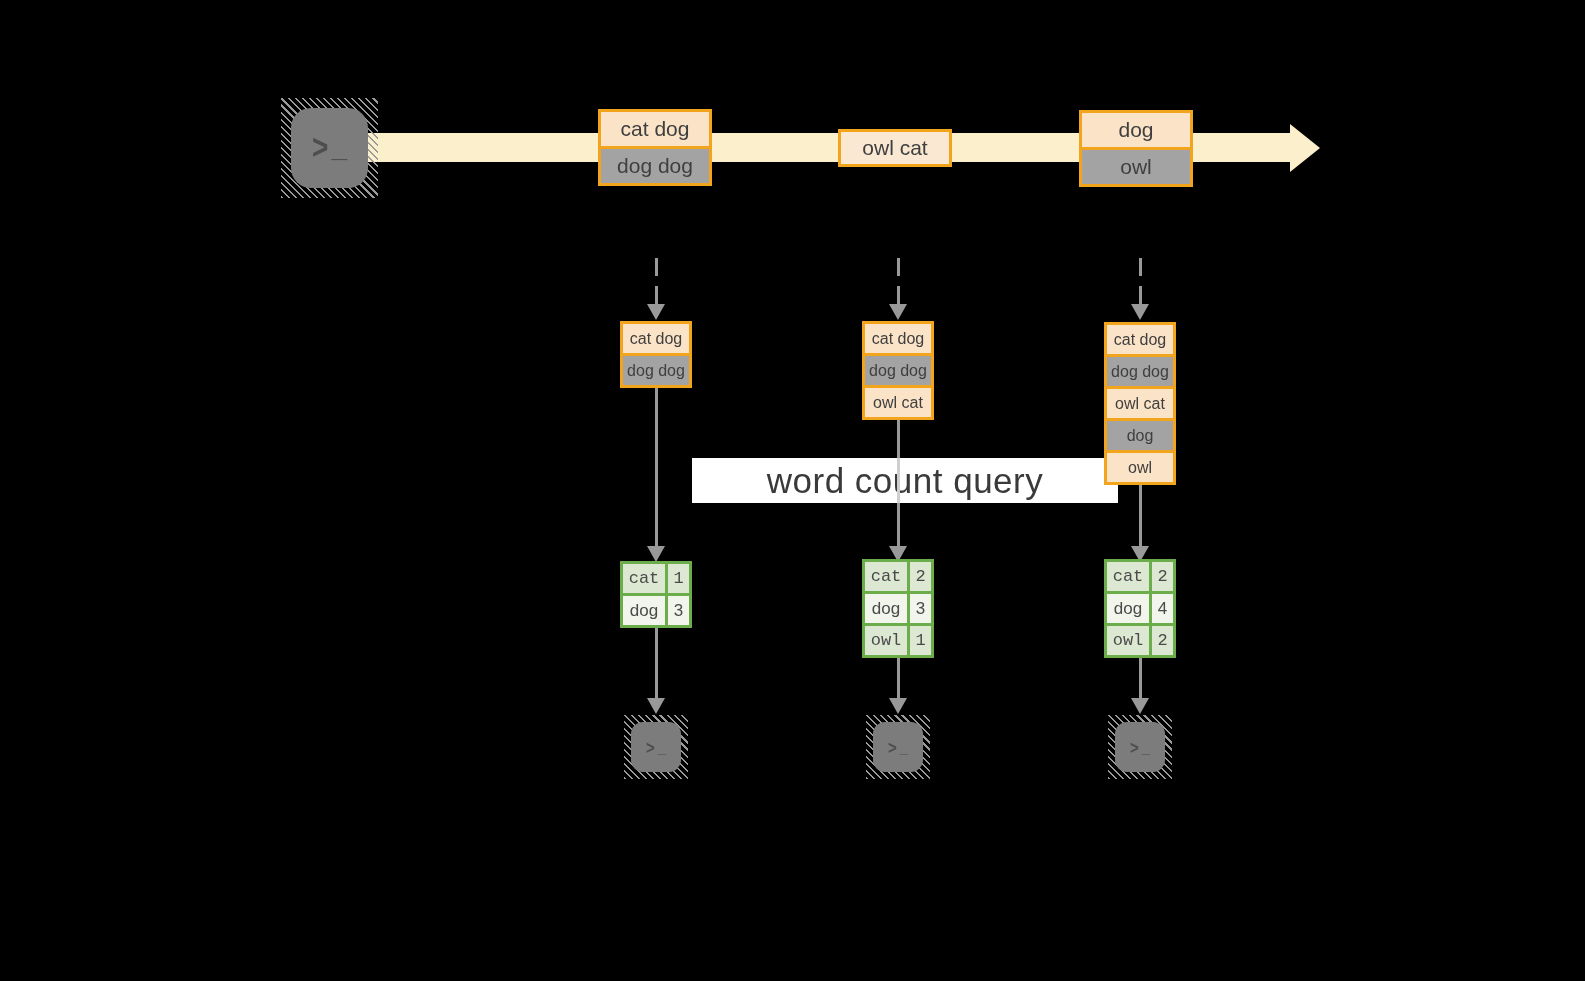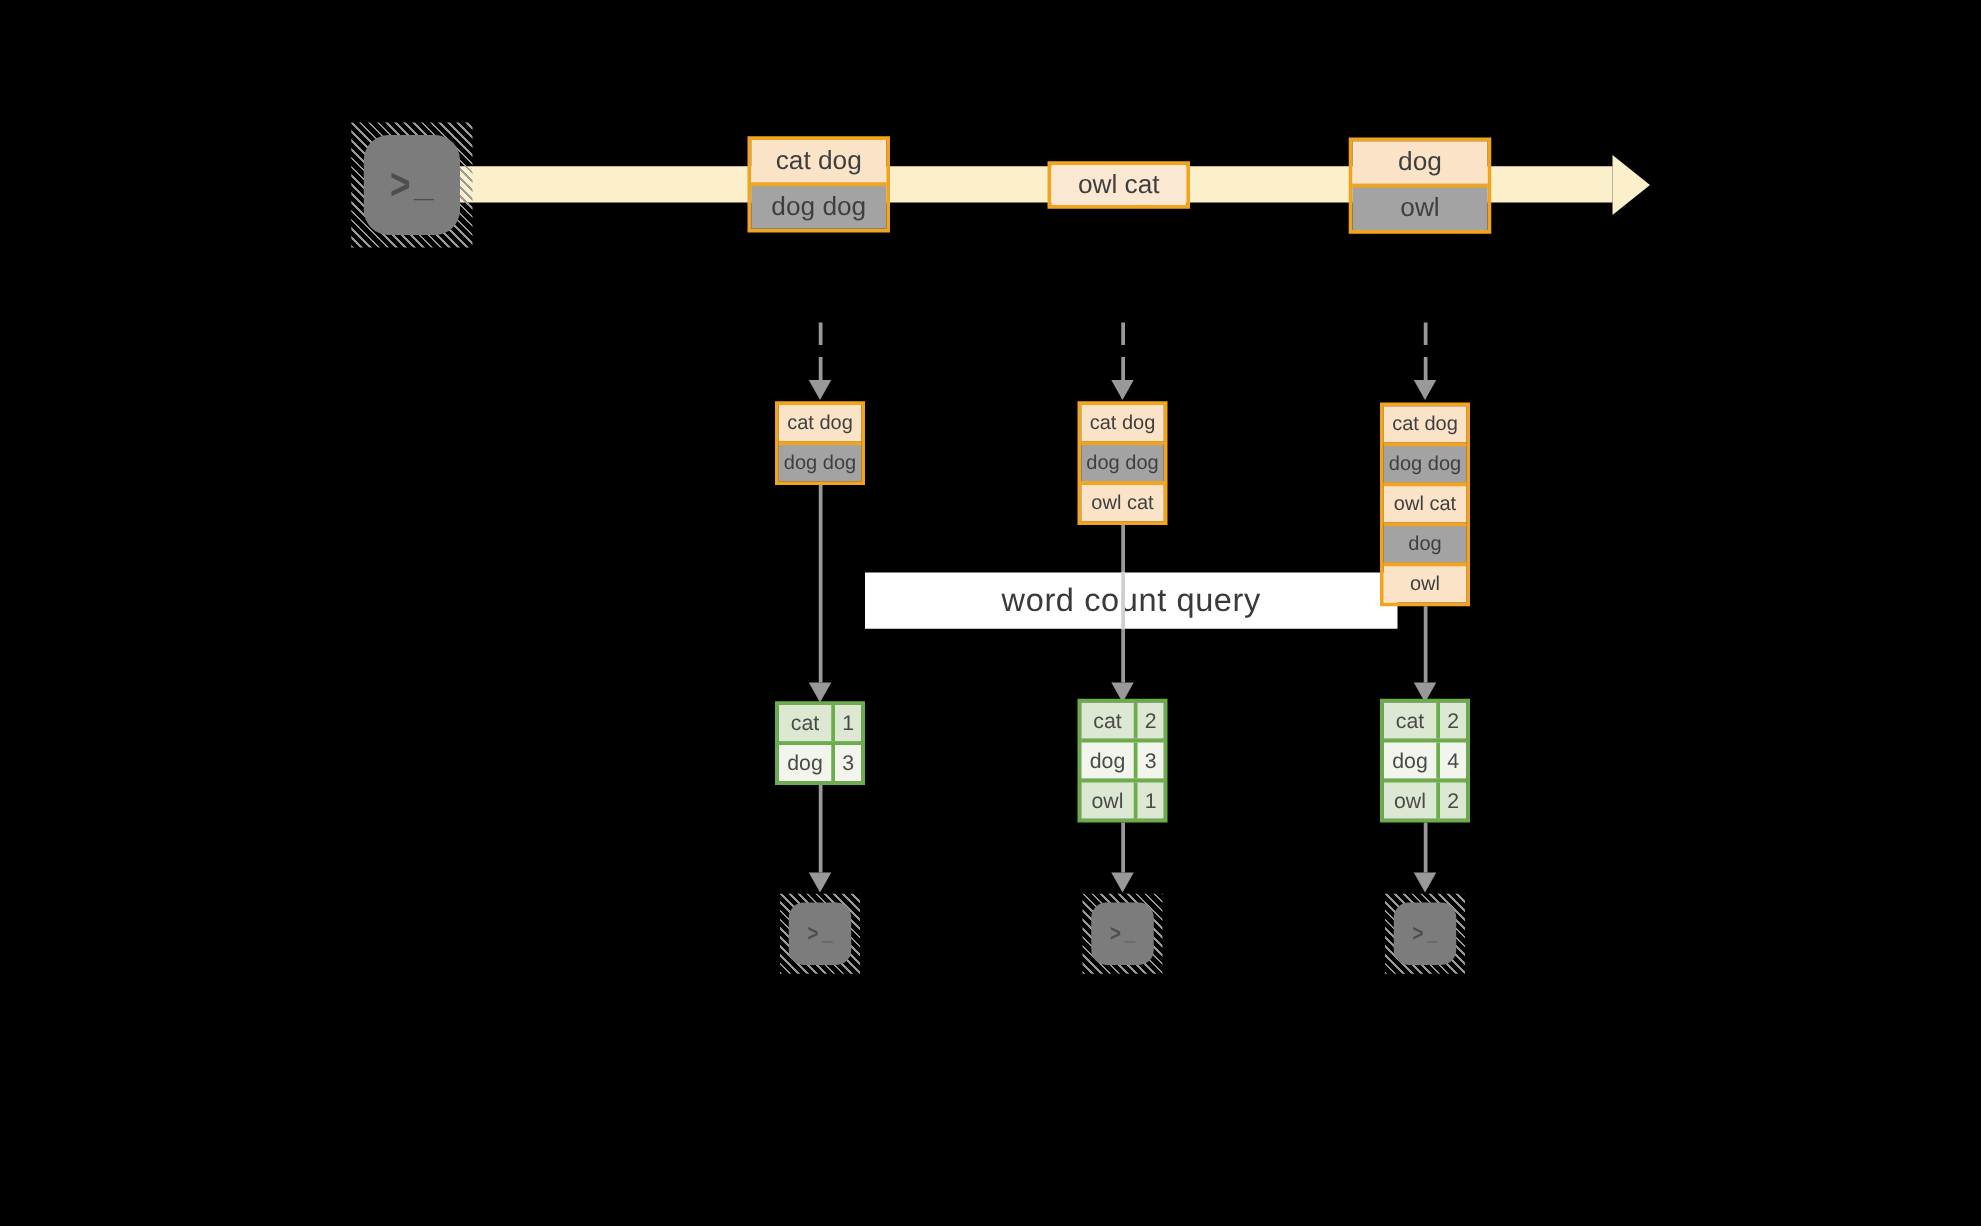--- a/index.html
+++ b/index.html
@@ -23,30 +23,30 @@
   .fill-m{background:#FAE8D2;}
   
   .vline{position:absolute;width:3px;background:#999;z-index:2;}
   .vdash{position:absolute;width:3px;z-index:2;
     background:repeating-linear-gradient(to bottom,#999 0 18px,transparent 18px 28px);}
   .ahead{position:absolute;width:0;height:0;z-index:2;
     border-left:9px solid transparent;border-right:9px solid transparent;border-top:16px solid #999;}
   
   .query-band{position:absolute;left:692px;top:458px;width:426px;height:45px;background:#FFFFFF;z-index:3;
     display:flex;align-items:center;justify-content:center;}
-  .query-band .label{font-size:26px;color:#3A3A3A;letter-spacing:0.5px;}
+  .query-band .label{font-size:35px;color:#3A3A3A;letter-spacing:0.5px;}
   .query-cross{position:absolute;left:205px;top:0;bottom:0;width:3px;background:#CFCFCF;}
   
   .gtable{position:absolute;border:3px solid #6BAD4B;display:flex;flex-direction:column;z-index:4;box-sizing:border-box;}
   .grow{display:flex;height:29px;}
   .grow + .grow{border-top:3px solid #6BAD4B;}
   .cell-word{width:42px;display:flex;align-items:center;justify-content:center;
     border-right:3px solid #6BAD4B;font-size:17px;color:#4A4A4A;}
   .cell-num{flex:1;display:flex;align-items:center;justify-content:center;font-size:17px;color:#4A4A4A;}
-  .gfill-a{background:#DDE8D3;}
+  .gfill-a{background:#DDE8D3;font-family:Liberation Mono, monospace;}
   .gfill-b{background:#F1F5EC;}
   
   .term{position:absolute;z-index:2;
     background:repeating-linear-gradient(45deg,#9A9A9A 0 1.5px,transparent 1.5px 5px);}
   .term-inner{position:absolute;background:#7C7C7C;display:flex;align-items:center;justify-content:center;
     color:#4E4E4E;font-weight:bold;}
   .term-big{left:281px;top:98px;width:97px;height:100px;}
   .term-big .term-inner{inset:10px;border-radius:20px;font-size:28px;}
   .term-small{width:64px;height:64px;top:715px;}
   .term-small .term-inner{inset:7px;border-radius:12px;font-size:15px;}

